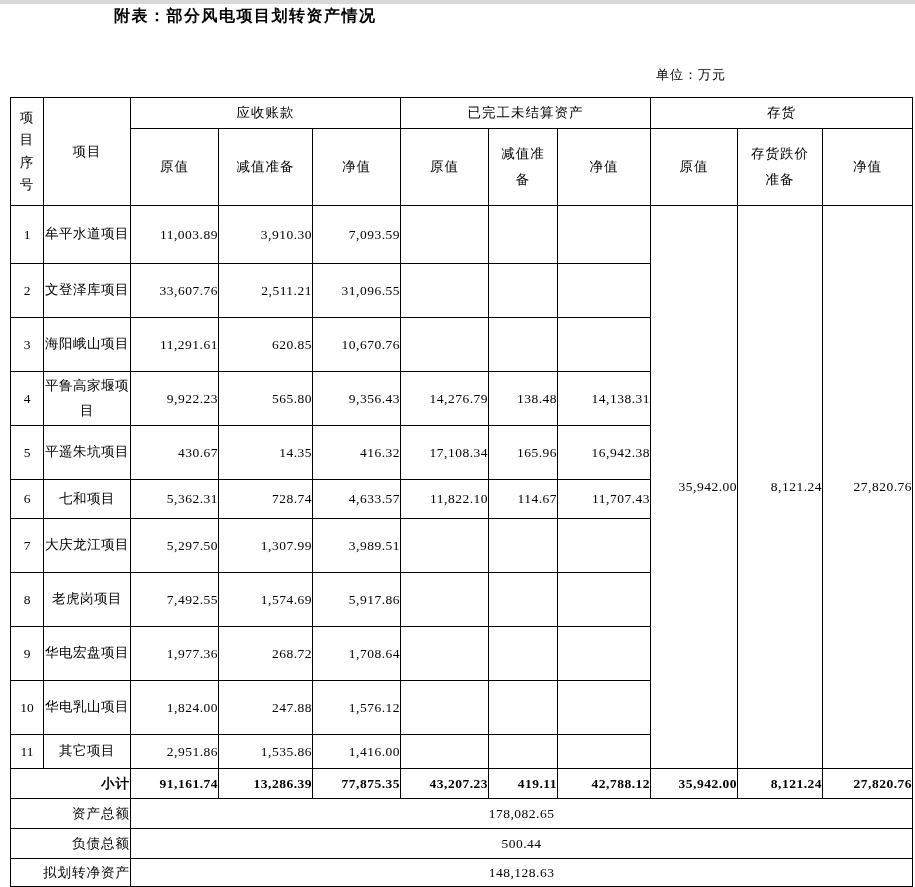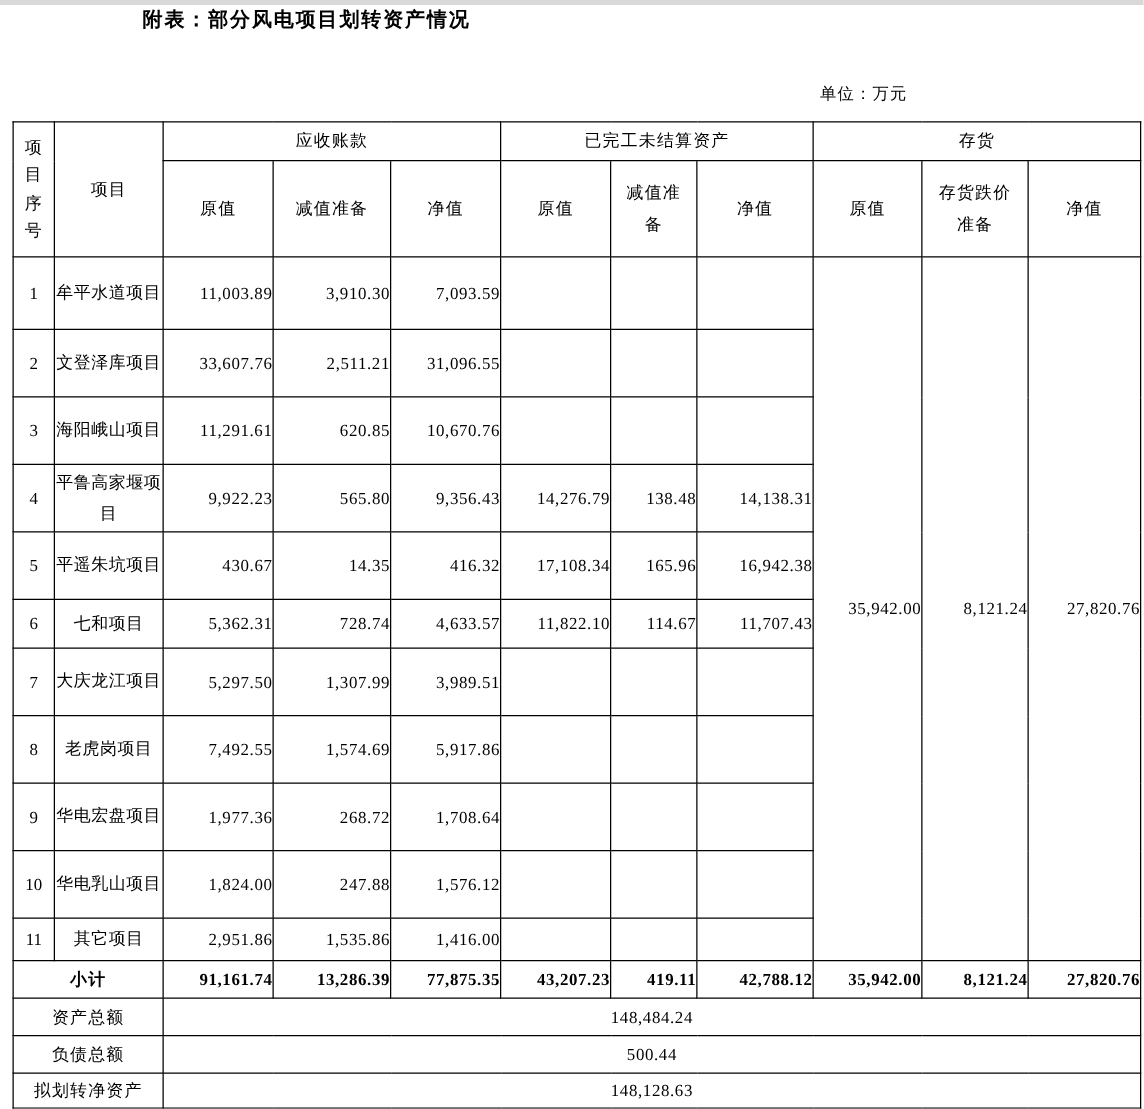--- a/index.html
+++ b/index.html
@@ -35,21 +35,21 @@
   tr.r-first{height:58px;}
   tr.r-s1{height:39px;}
   tr.r-s2{height:34px;}
   tr.sub{height:30px;}
   tr.sum{height:30px;}
   tr.sum-last{height:28px;margin-left:27px;}
   td.c-num{text-align:center;}
   td.c-proj{text-align:center;padding:2px 10px;line-height:1.85;letter-spacing:0.5px;}
   td.c-val{text-align:right;padding-right:11px;letter-spacing:0.5px;white-space:nowrap;}
   tr.sub td{font-weight:bold;}
-  td.sum-label{font-weight:bold;text-align:center;letter-spacing:1px;}
+  td.sum-label{font-weight:bold;text-align:right;letter-spacing:1px;}
   td.sum-val{font-weight:bold;text-align:center;letter-spacing:0.5px;}
 </style>
 </head>
 <body>
 
 <div class="topbar"></div>
 
 <div class="doc-title">附表：部分风电项目划转资产情况</div>
 <div class="unit-label">单位：万元</div>
 
@@ -214,21 +214,21 @@
       <td class="c-val">77,875.35</td>
       <td class="c-val">43,207.23</td>
       <td class="c-val">419.11</td>
       <td class="c-val">42,788.12</td>
       <td class="c-val">35,942.00</td>
       <td class="c-val">8,121.24</td>
       <td class="c-val">27,820.76</td>
     </tr>
     <tr class="sum">
       <td colspan="2" class="sum-label">资产总额</td>
-      <td colspan="9" class="sum-val">148,484.24</td>
+      <td colspan="9" class="sum-val">178,082.65</td>
     </tr>
     <tr class="sum">
       <td colspan="2" class="sum-label">负债总额</td>
       <td colspan="9" class="sum-val">500.44</td>
     </tr>
     <tr class="sum-last">
       <td colspan="2" class="sum-label">拟划转净资产</td>
       <td colspan="9" class="sum-val">148,128.63</td>
     </tr>
   </tbody>

